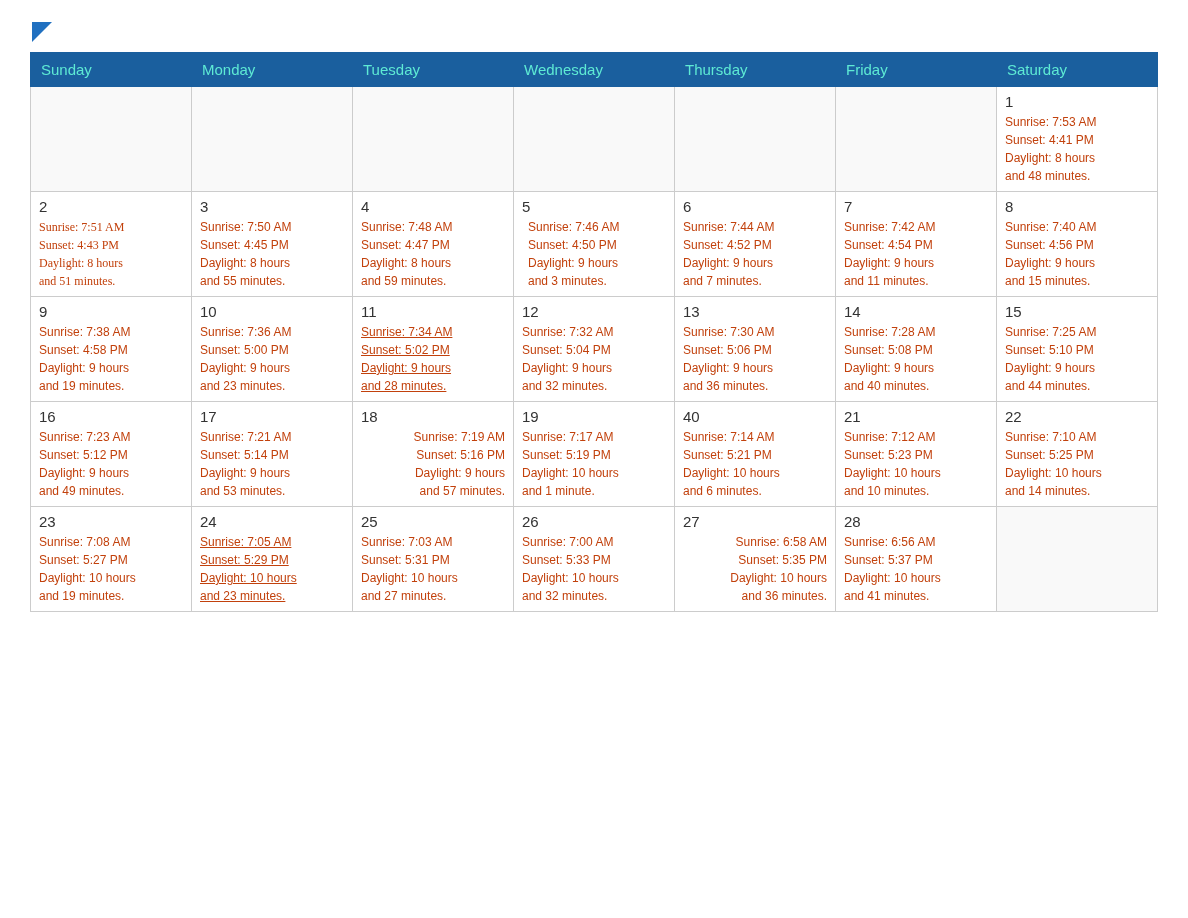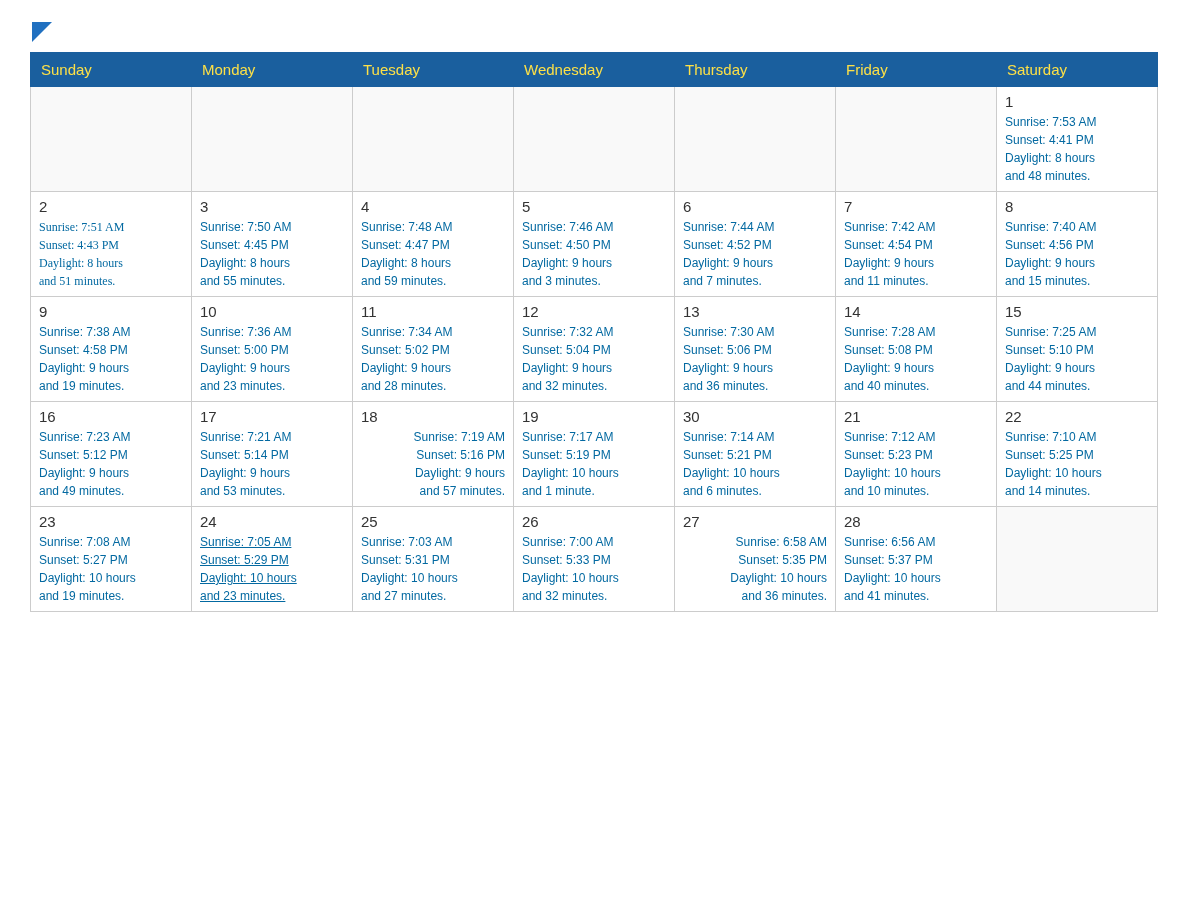--- a/index.html
+++ b/index.html
@@ -41,21 +41,21 @@
       color: #555;
       margin-top: 4px;
     }
     .calendar {
       width: 100%;
       border-collapse: collapse;
       margin-top: 10px;
     }
     .calendar thead tr th {
       background-color: #1a5f9e;
-      color: #fde047;
+      color: #5eead4;
       font-size: 15px;
       font-weight: normal;
       padding: 8px 10px;
       text-align: left;
       border: 1px solid #1a5f9e;
     }
     .calendar tbody tr td {
       vertical-align: top;
       padding: 6px 8px;
       border: 1px solid #ccc;
@@ -70,21 +70,21 @@
     }
     .day-number {
       font-size: 15px;
       font-weight: normal;
       color: #333;
       display: block;
       margin-bottom: 3px;
     }
     .day-info {
       font-size: 12px;
-      color: #0369a1;
+      color: #c2410c;
       line-height: 1.5;
     }
     .logo-wrapper {
       display: flex;
       flex-direction: column;
       align-items: flex-start;
     }
     .logo-line1 {
       display: flex;
       align-items: center;
@@ -161,21 +161,21 @@
         </td>
         <td>
           <span class="day-number">4</span>
           <div class="day-info" style="white-space: pre-line;">Sunrise: 7:48 AM
 Sunset: 4:47 PM
 Daylight: 8 hours
 and 59 minutes.</div>
         </td>
         <td>
           <span class="day-number">5</span>
-          <div class="day-info" style="white-space: pre-line;">Sunrise: 7:46 AM
+          <div class="day-info" style="white-space: pre-line; margin-left: 6px;">Sunrise: 7:46 AM
 Sunset: 4:50 PM
 Daylight: 9 hours
 and 3 minutes.</div>
         </td>
         <td>
           <span class="day-number">6</span>
           <div class="day-info" style="white-space: pre-line;">Sunrise: 7:44 AM
 Sunset: 4:52 PM
 Daylight: 9 hours
 and 7 minutes.</div>
@@ -205,21 +205,21 @@
         </td>
         <td>
           <span class="day-number">10</span>
           <div class="day-info" style="white-space: pre-line;">Sunrise: 7:36 AM
 Sunset: 5:00 PM
 Daylight: 9 hours
 and 23 minutes.</div>
         </td>
         <td>
           <span class="day-number">11</span>
-          <div class="day-info" style="white-space: pre-line;">Sunrise: 7:34 AM
+          <div class="day-info" style="white-space: pre-line; text-decoration: underline;">Sunrise: 7:34 AM
 Sunset: 5:02 PM
 Daylight: 9 hours
 and 28 minutes.</div>
         </td>
         <td>
           <span class="day-number">12</span>
           <div class="day-info" style="white-space: pre-line;">Sunrise: 7:32 AM
 Sunset: 5:04 PM
 Daylight: 9 hours
 and 32 minutes.</div>
@@ -269,21 +269,21 @@
 and 57 minutes.</div>
         </td>
         <td>
           <span class="day-number">19</span>
           <div class="day-info" style="white-space: pre-line;">Sunrise: 7:17 AM
 Sunset: 5:19 PM
 Daylight: 10 hours
 and 1 minute.</div>
         </td>
         <td>
-          <span class="day-number">30</span>
+          <span class="day-number">40</span>
           <div class="day-info" style="white-space: pre-line;">Sunrise: 7:14 AM
 Sunset: 5:21 PM
 Daylight: 10 hours
 and 6 minutes.</div>
         </td>
         <td>
           <span class="day-number">21</span>
           <div class="day-info" style="white-space: pre-line;">Sunrise: 7:12 AM
 Sunset: 5:23 PM
 Daylight: 10 hours

